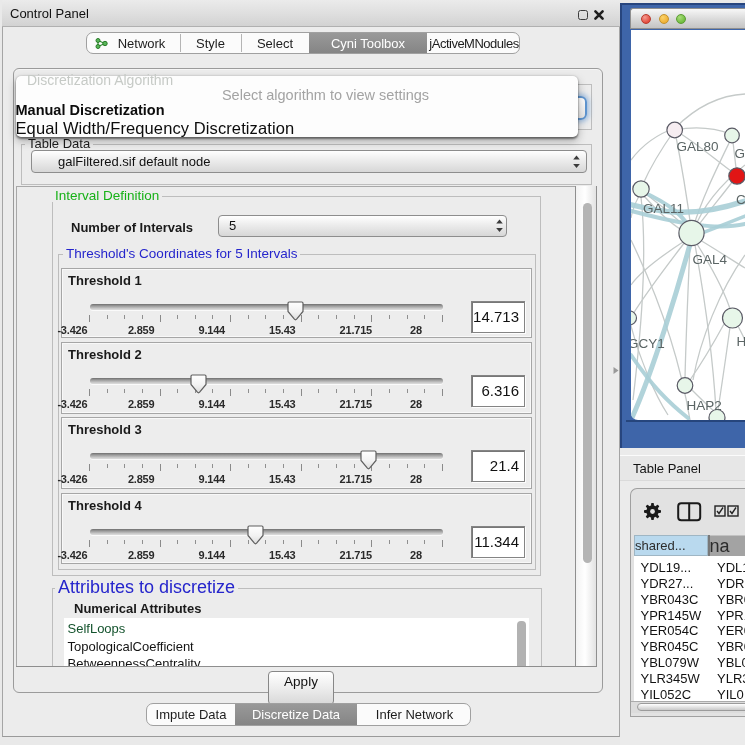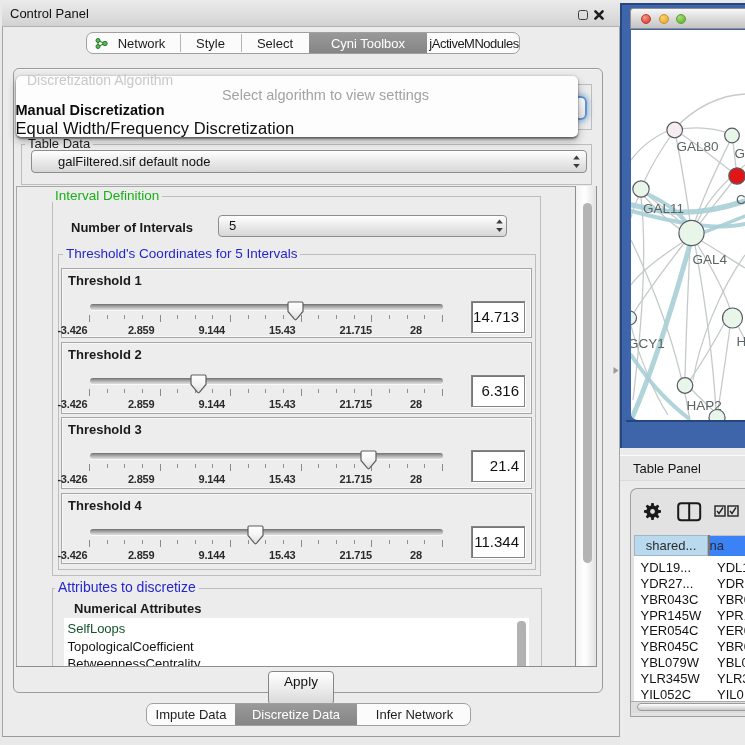--- a/index.html
+++ b/index.html
@@ -152,21 +152,21 @@
         <stop offset="0" stop-color="#ffffff"></stop>
         <stop offset="0.55" stop-color="#f2f2f2"></stop>
         <stop offset="1" stop-color="#dcdcdc"></stop>
       </linearGradient>
     </defs>
     <path d="M2.2,1 L14.8,1 Q16,1 16,2.2 L16,10.5 L9.6,18.2 Q8.5,19.4 7.4,18.2 L1,10.5 L1,2.2 Q1,1 2.2,1 Z" fill="url(#tg246)" stroke="#5f5f5f" stroke-width="1.2"></path>
   </svg>
 <div class="vb" style="top:525.5px">11.344</div>
 <div class="a" style="left:17px;top:577px;width:558px;height:89px;overflow:hidden">
     <div style="position:absolute;left:35px;top:11px;width:490px;height:120px;border:1px solid #bdbdbd"></div>
-    <div class="gl" style="left:38px;top:4px;color:#2525cc;font-size:14px">Attributes to discretize</div>
+    <div class="gl" style="left:38px;top:4px;color:#2525cc;font-size:18px">Attributes to discretize</div>
     <div class="lbl13 bold" style="left:57px;top:24px">Numerical Attributes</div>
     <div style="position:absolute;left:47px;top:41px;width:465px;height:60px;background:#fff"></div>
     <div style="position:absolute;left:50.5px;top:44px;font-size:13px;color:#14532d">SelfLoops</div>
     <div style="position:absolute;left:50.5px;top:61.5px;font-size:13px;color:#131313">TopologicalCoefficient</div>
     <div style="position:absolute;left:50.5px;top:79px;font-size:13px;color:#131313">BetweennessCentrality</div>
     <div style="position:absolute;left:500px;top:44px;width:9px;height:60px;border-radius:4px;background:#b2b2b2"></div>
   </div>
 <div class="a" style="left:268px;top:671px;width:66px;height:34px;background:linear-gradient(#ffffff,#ededed 50%,#d8d8d8);border:1px solid #878787;border-radius:4px;font-size:13.5px;color:#111;text-align:center;line-height:19px">Apply</div>
 <div class="a" style="left:146px;top:703px;width:325px;height:23px;background:#fbfbfb;border:1px solid #a0a0a0;border-radius:7px;overflow:hidden">
     <div class="seg" style="left:0;width:88px">Impute Data</div>
@@ -264,22 +264,22 @@
 <svg class="a" style="left:46px;top:13px" width="25" height="20">
       <rect x="1.2" y="1.2" width="22" height="17" rx="3" fill="none" stroke="#1a1a1a" stroke-width="2"></rect>
       <line x1="12.2" y1="1.2" x2="12.2" y2="18.2" stroke="#1a1a1a" stroke-width="2"></line>
     </svg>
 <svg class="a" style="left:83px;top:16px" width="26" height="12">
       <rect x="1" y="1" width="10" height="10" fill="none" stroke="#222" stroke-width="1.4"></rect>
       <path d="M3,6 L5,8.5 L9,2.5" stroke="#222" stroke-width="1.4" fill="none"></path>
       <rect x="14" y="1" width="10" height="10" fill="none" stroke="#222" stroke-width="1.4"></rect>
       <path d="M16,6 L18,8.5 L22,2.5" stroke="#222" stroke-width="1.4" fill="none"></path>
     </svg>
-<div class="a" style="left:3px;top:46px;width:74px;height:21px;background:#b9d9ee;border:1px solid #9fb6c4;font-size:13px;color:#2c2c2c;text-align:center;line-height:20px">shared...</div>
-<div class="a" style="left:78.5px;top:46px;width:37px;height:21px;background:#3b82f6;border-top:1px solid #c2c2c2;font-size:13px;color:#2c2c2c;line-height:20px;padding-left:0">na</div>
+<div class="a" style="left:3px;top:46px;width:74px;height:21px;background:#b9d9ee;border:1px solid #9fb6c4;font-size:13px;color:#2c2c2c;line-height:20px">shared...</div>
+<div class="a" style="left:78.5px;top:46px;width:37px;height:21px;background:#a3a3a3;border-top:1px solid #c2c2c2;font-size:18px;color:#2c2c2c;line-height:20px;padding-left:0">na</div>
 <div class="a" style="left:77px;top:46px;width:1.5px;height:166px;background:#787878"></div>
 <div class="a" style="left:3px;top:67px;width:112px;height:145px;background:#fff;overflow:hidden">
 <div class="row" style="top:4.0px">
         <span style="position:absolute;left:6.5px">YDL19...</span>
         <span style="position:absolute;left:83px">YDL1</span>
       </div>
 <div class="row" style="top:19.9px">
         <span style="position:absolute;left:6.5px">YDR27...</span>
         <span style="position:absolute;left:83px">YDR2</span>
       </div>

